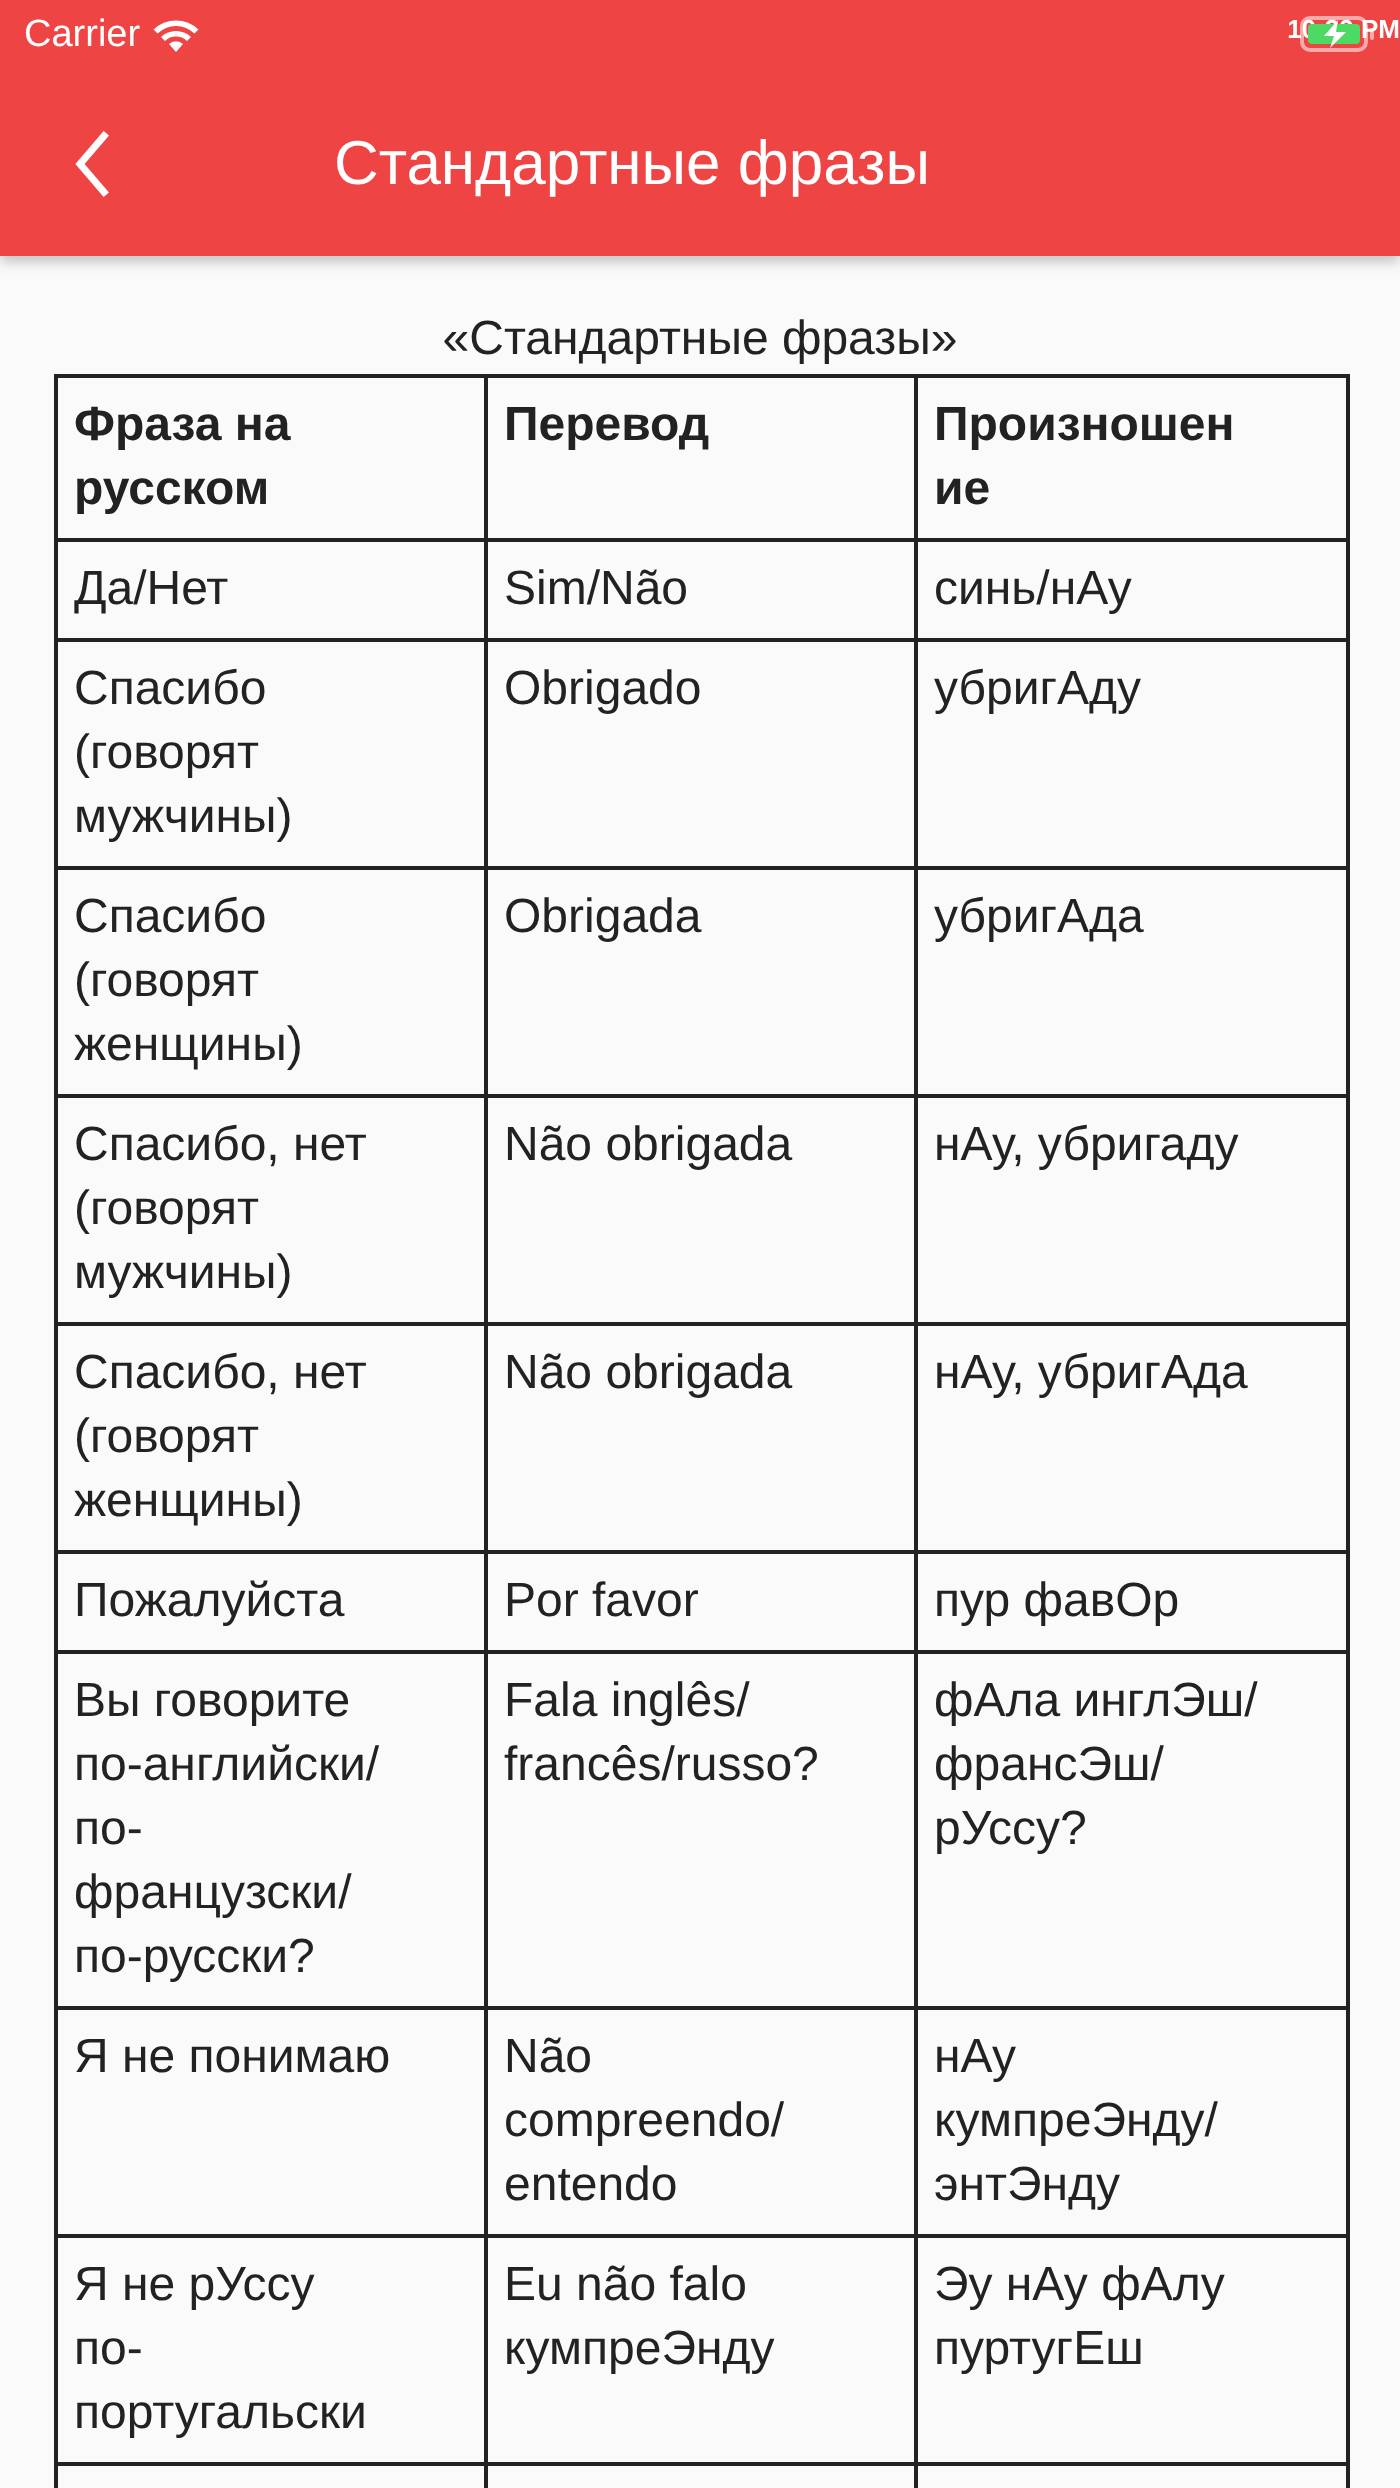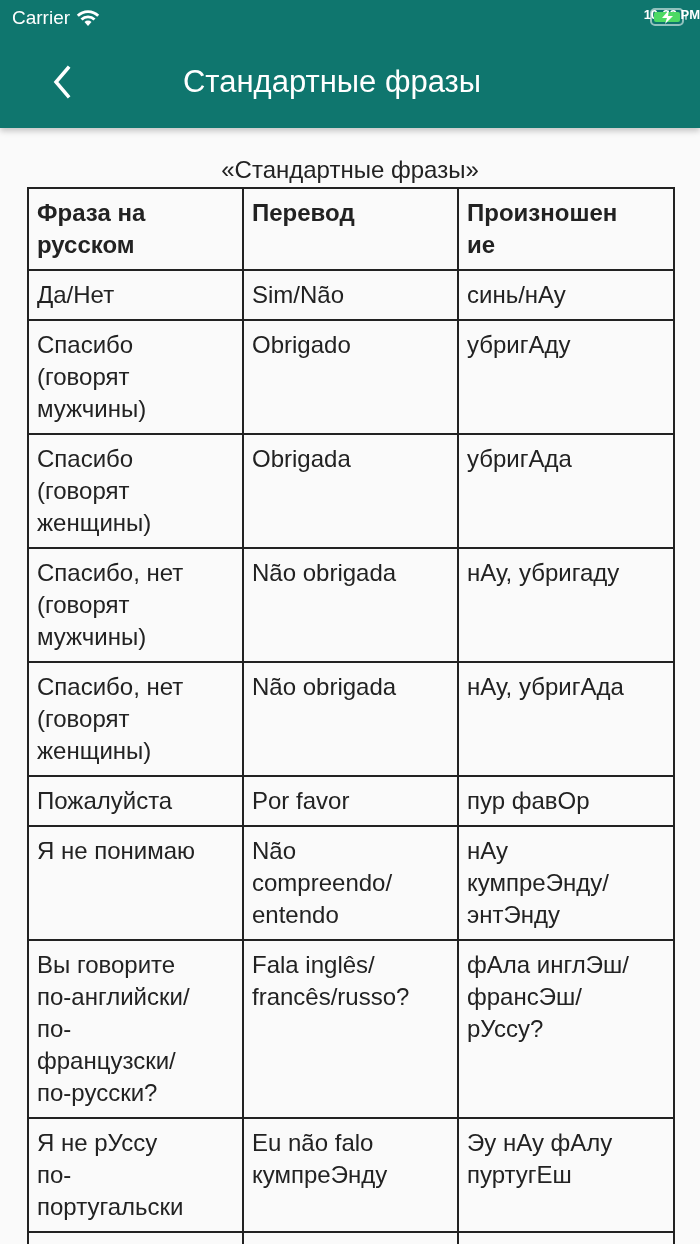--- a/index.html
+++ b/index.html
@@ -1,31 +1,31 @@
 <!DOCTYPE html>
 <html><head>
   <meta charset="utf-8">
   <style>
     * { box-sizing: border-box; margin: 0; padding: 0; }
     html, body { width: 700px; height: 1244px; overflow: hidden; background: #fafafa; }
     body { font-family: "Liberation Sans", "DejaVu Sans", sans-serif; position: relative; }
     .appbar {
       position: absolute; left: 0; top: 0; width: 700px; height: 128px;
-      background: #0f766e; color: #fff;
+      background: #ef4444; color: #fff;
       box-shadow: 0 3px 6px rgba(0,0,0,0.22);
       z-index: 2;
     }
     .status {
       position: absolute; top: 0; left: 0; width: 700px; height: 36px;
       font-size: 19px;
     }
     .carrier { position: absolute; left: 12px; top: 7px; display: flex; align-items: center; gap: 6px; }
     .time { position: absolute; left: 0; right: 0; top: 7px; text-align: right; font-weight: bold; font-size: 13px; }
     .battery { position: absolute; right: 12px; top: 7px; width: 38px; height: 20px; }
-    .nav { position: absolute; top: 50px; left: 16px; width: 632px; height: 66px; }
+    .nav { position: absolute; top: 50px; left: 0; width: 632px; height: 66px; }
     .back { position: absolute; left: 28px; top: 12px; width: 40px; height: 40px; cursor: pointer; }
     .title { position: absolute; left: 0; right: 0; top: 14px; text-align: center; font-size: 31px; }
     .content { position: absolute; top: 128px; left: 0; width: 700px; height: 1116px; overflow: hidden; border-radius: 10px; }
     .caption { text-align: center; font-size: 24px; color: #222; position: absolute; top: 28px; left: 0; right: 0; }
     table {
       position: absolute; top: 59px; left: 27px; width: 646px;
       border-collapse: collapse; table-layout: fixed;
       font-size: 24px; color: #222; line-height: 32px;
     }
     td, th { border: 2px solid #222; vertical-align: top; padding: 8px 8px 8px 8px; text-align: left; word-wrap: break-word; }
@@ -112,39 +112,39 @@
 женщины)</td>
         <td class="cell">Não obrigada</td>
         <td class="cell">нАу, убригАда</td>
       </tr>
       <tr>
         <td class="cell">Пожалуйста</td>
         <td class="cell">Por favor</td>
         <td class="cell">пур фавОр</td>
       </tr>
       <tr>
-        <td class="cell">Я не понимаю</td>
-        <td class="cell">Não
-compreendo/
-entendo</td>
-        <td class="cell">нАу
-кумпреЭнду/
-энтЭнду</td>
-      </tr>
-      <tr>
         <td class="cell">Вы говорите
 по-английски/
 по-
 французски/
 по-русски?</td>
         <td class="cell">Fala inglês/
 francês/russo?</td>
         <td class="cell">фАла инглЭш/
 франсЭш/
 рУссу?</td>
+      </tr>
+      <tr>
+        <td class="cell">Я не понимаю</td>
+        <td class="cell">Não
+compreendo/
+entendo</td>
+        <td class="cell">нАу
+кумпреЭнду/
+энтЭнду</td>
       </tr>
       <tr>
         <td class="cell">Я не рУссу
 по-
 португальски</td>
         <td class="cell">Eu não falo
 кумпреЭнду</td>
         <td class="cell">Эу нАу фАлу
 пуртугЕш</td>
       </tr>

